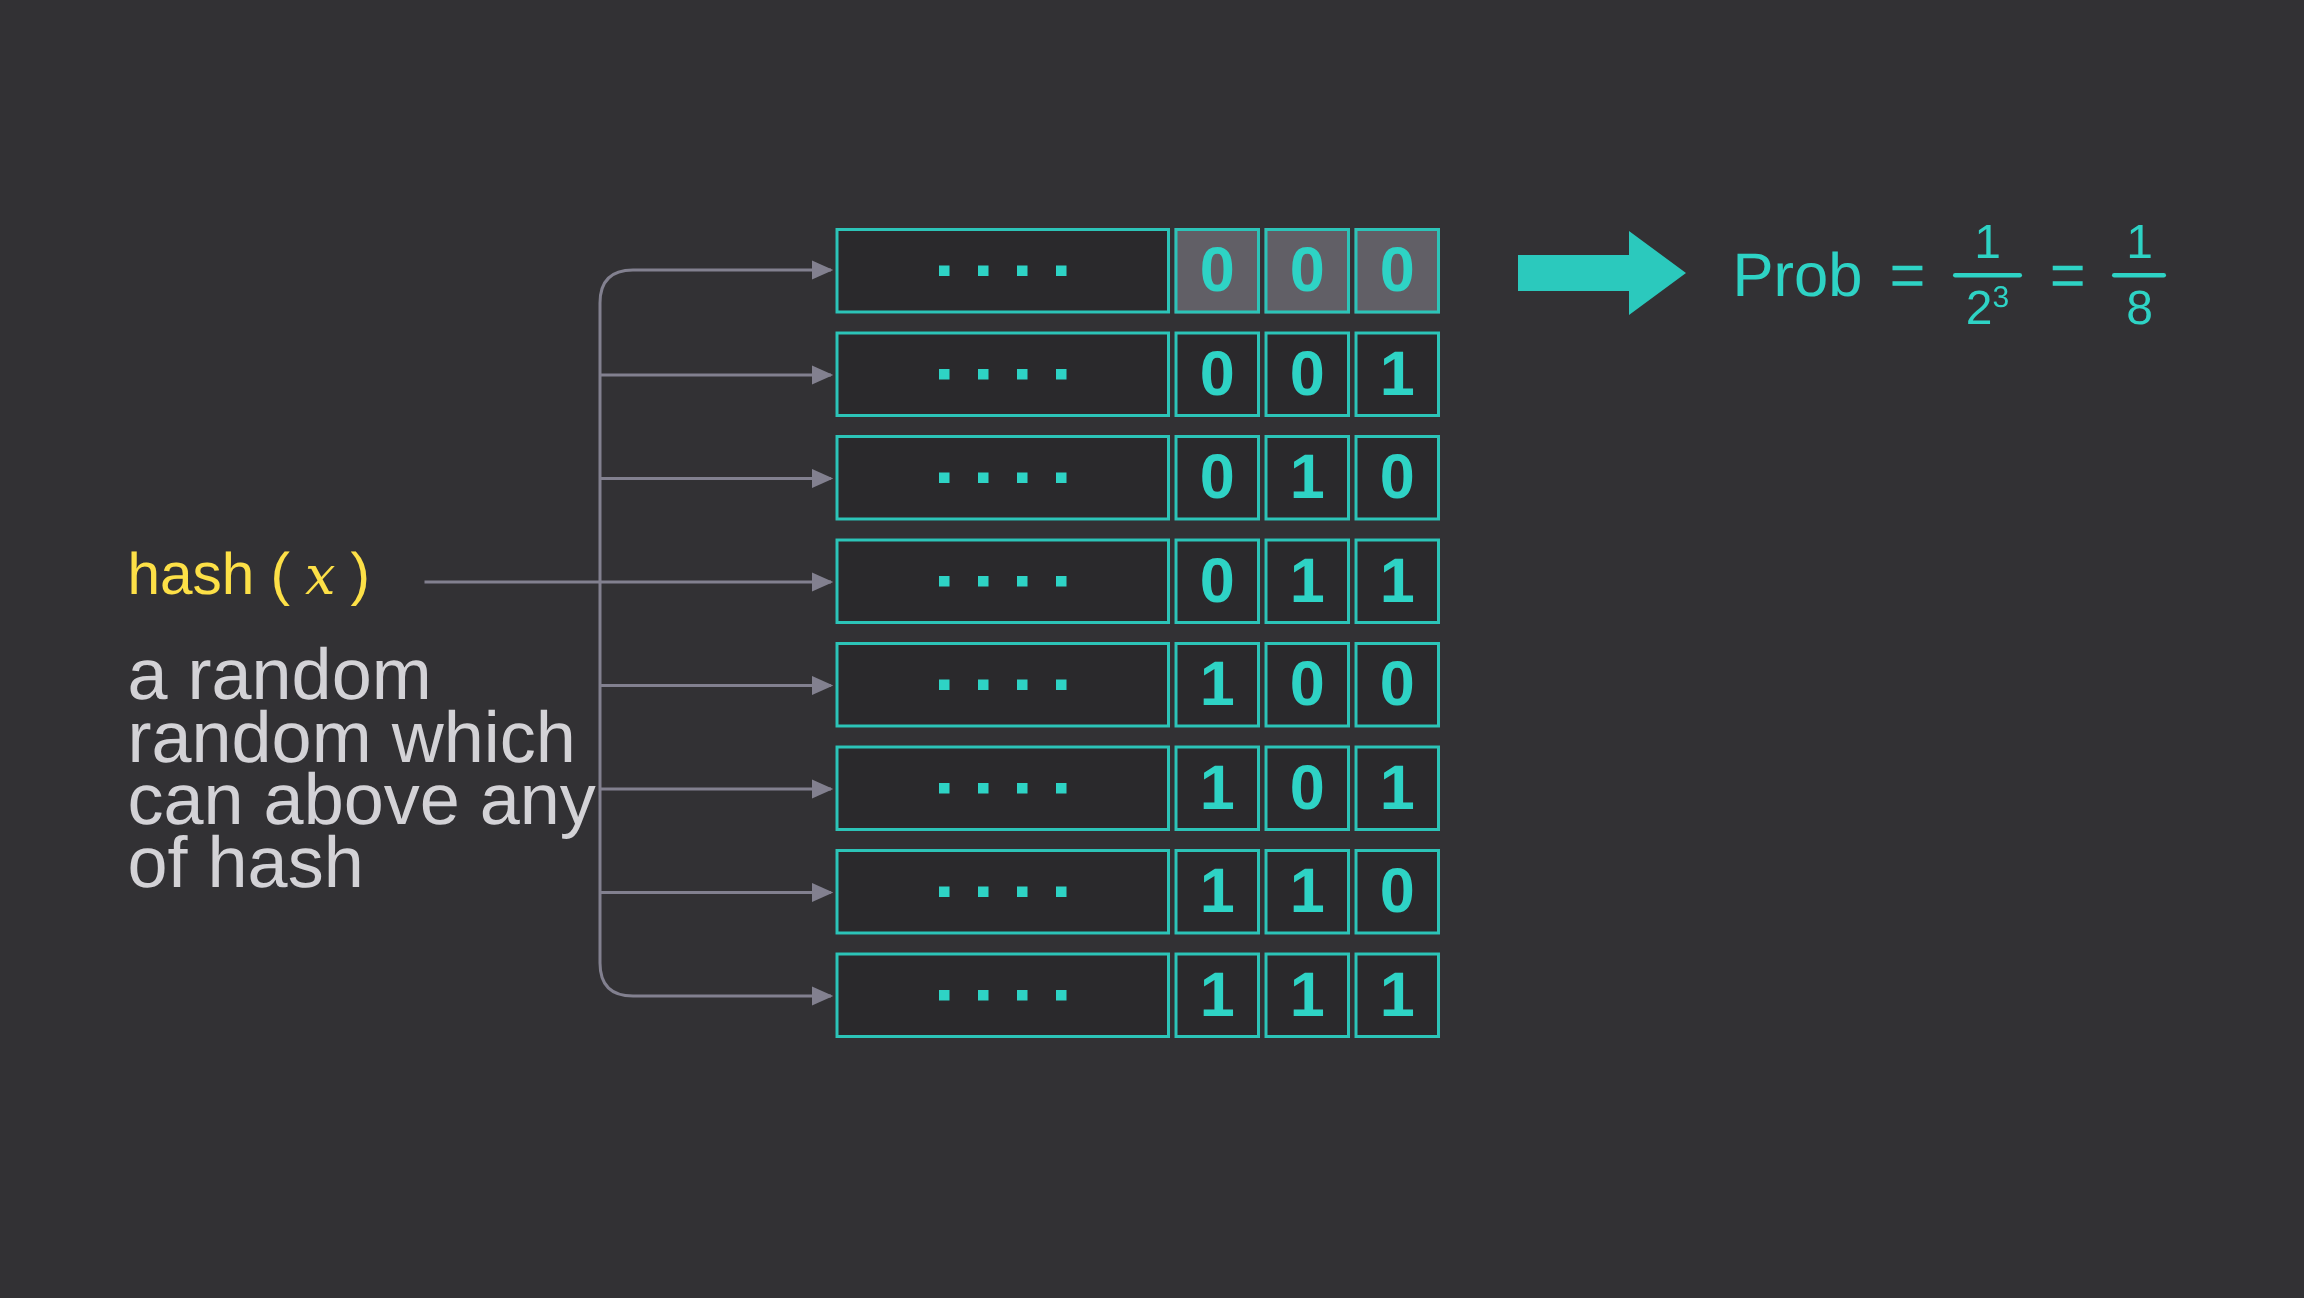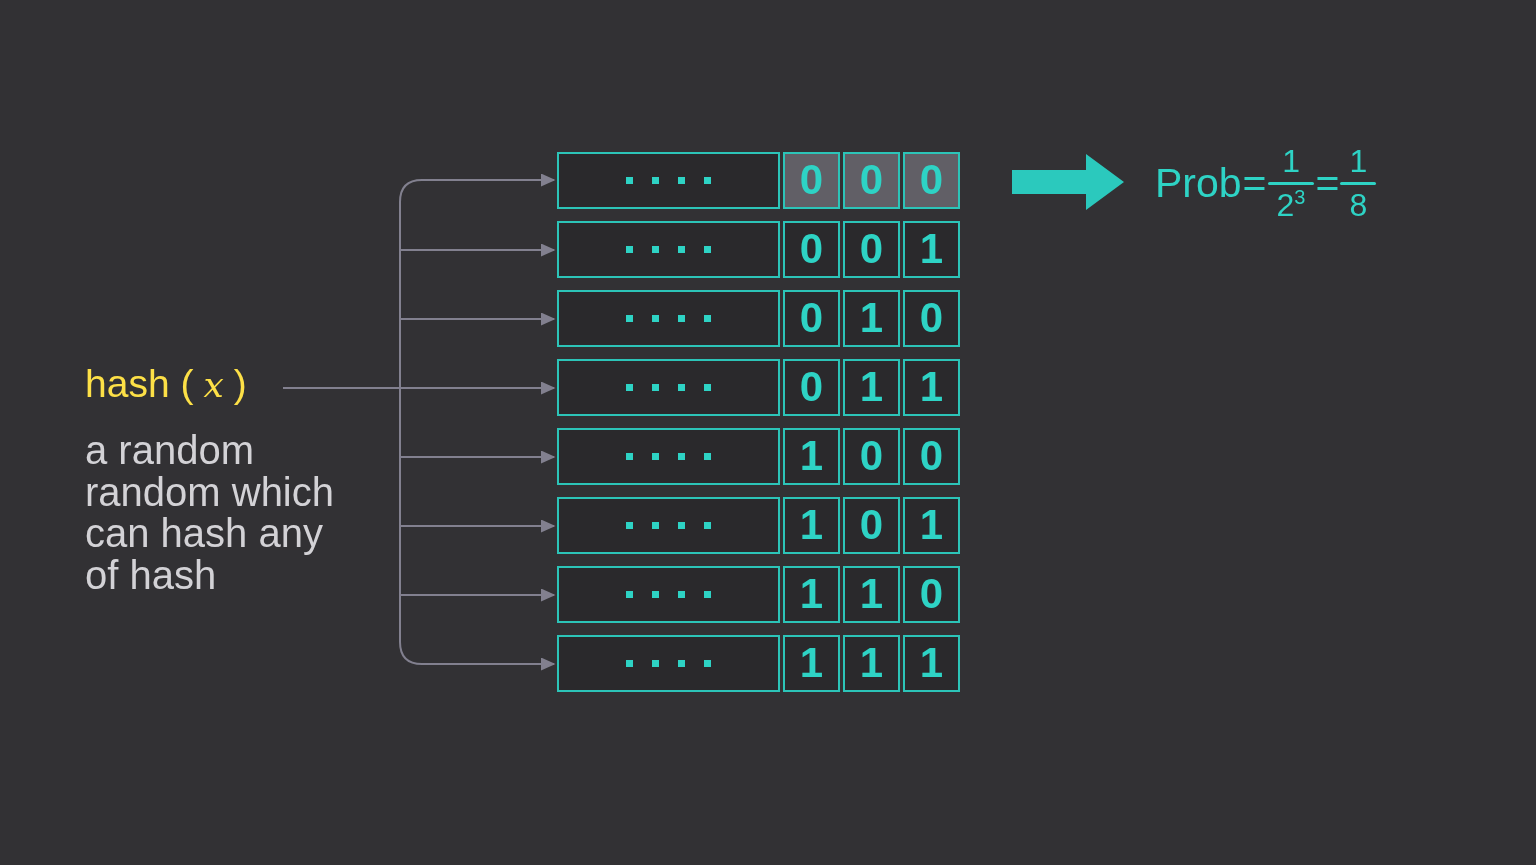--- a/index.html
+++ b/index.html
@@ -14,21 +14,21 @@
   .hash-label {
     position:absolute; left:85px; top:362px;
     font-size:39px; color:#fde047; white-space:nowrap;
   }
   .hash-label .var {
     font-family:"DejaVu Serif","Liberation Serif",serif;
     font-style:italic; font-size:36px; margin:0 10px;
   }
   .desc {
     position:absolute; left:85px; top:430px;
-    font-size:40px; line-height:41.5px; color:#d3d2d6;
+    font-size:48px; line-height:41.5px; color:#d3d2d6;
   }
 
   
   .row { position:absolute; left:557px; width:403px; height:57px; display:flex; gap:3px; }
   .dotted {
     box-sizing:border-box; width:223px; height:57px; flex:none;
     border:2px solid #2cc4b8; background:#2a292c;
     display:flex; align-items:center; justify-content:center; gap:19px;
   }
   .dot { width:7px; height:7px; background:#2ed3c5; flex:none; }
@@ -37,21 +37,21 @@
     border:2px solid #2cc4b8; background:#2a292c;
     color:#2ed3c5; font-size:42px; font-weight:bold;
     display:flex; align-items:center; justify-content:center;
     padding-bottom:2px;
   }
   .cell.hl { background:#615f66; }
 
   
   .formula {
     position:absolute; left:1155px; top:139px; height:88px;
-    display:flex; align-items:center; gap:1px;
+    display:flex; align-items:center; gap:18px;
     color:#2ed3c5; font-size:41px; white-space:nowrap;
   }
   .frac { display:flex; flex-direction:column; align-items:center; font-size:32px; line-height:1.08; }
   .fbar { align-self:stretch; height:3px; background:#2ed3c5; border-radius:2px; margin:3px 0; }
   .num, .den { padding:0 9px; }
   .den sup { font-size:20px; line-height:0; }
 </style>
 </head>
 <body>
 
@@ -77,21 +77,21 @@
     <polygon points="1012,170 1086,170 1086,154 1124,182 1086,210 1086,194 1012,194" fill="#2bc9bd"></polygon>
   </svg>
 
   <div class="hash-label">
     <span>hash (</span><span class="var">x</span><span>)</span>
   </div>
 
   <div class="desc">
     <div>a random</div>
     <div>random which</div>
-    <div>can hash any</div>
+    <div>can above any</div>
     <div>of hash</div>
   </div>
 
   <div class="row" style="top:152px">
     <div class="dotted">
       <span class="dot"></span>
         <span class="dot"></span>
         <span class="dot"></span>
         <span class="dot"></span>
     </div>

